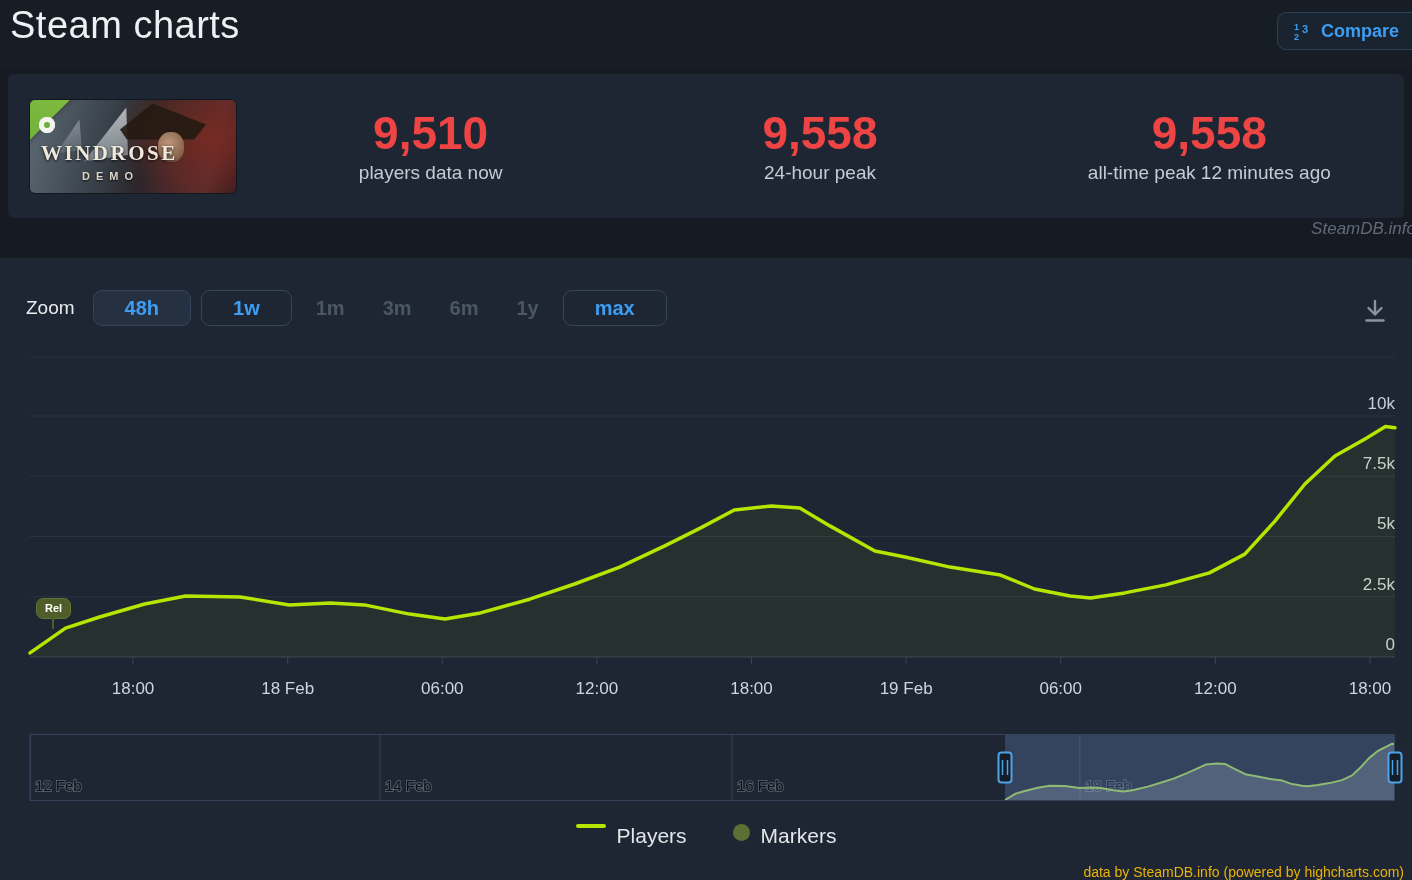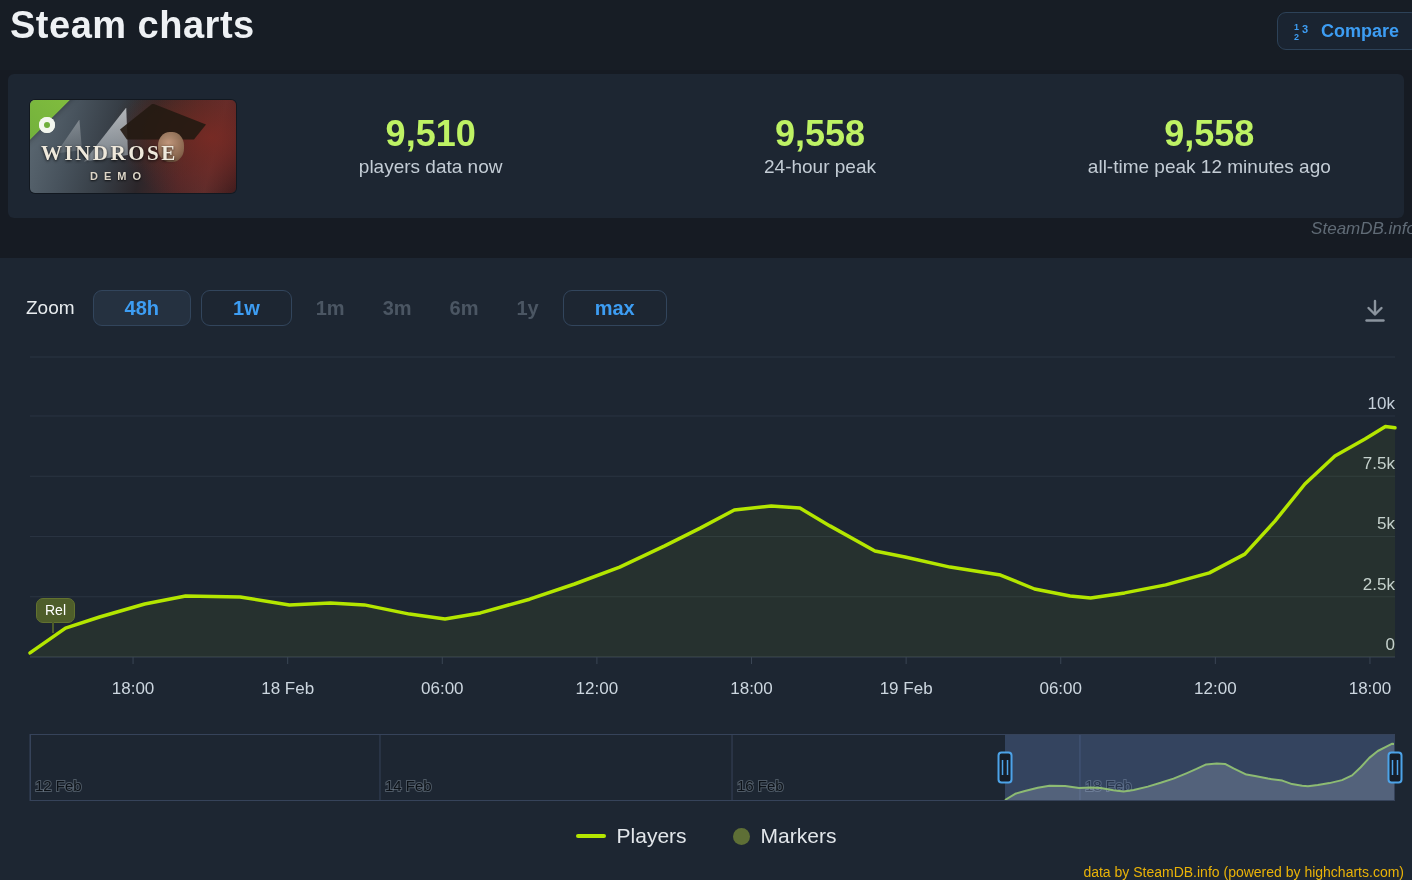--- a/index.html
+++ b/index.html
@@ -3,21 +3,21 @@
 <meta charset="utf-8">
 <style>
   html,body{margin:0;padding:0}
   body{
     width:1412px;height:880px;overflow:hidden;position:relative;
     background:#161b23;color:#e6eaee;
     font-family:"Liberation Sans",sans-serif;
   }
   
   .header{height:70px;position:relative;background:#171d25}
-  .page-title{position:absolute;left:10px;top:4px;margin:0;font-size:38px;font-weight:700;color:#eef1f4;letter-spacing:.5px}
+  .page-title{position:absolute;left:10px;top:4px;margin:0;font-size:38px;font-weight:400;color:#eef1f4;letter-spacing:.5px}
   .compare-btn{
     position:absolute;right:-8px;top:12px;height:38px;
     display:flex;align-items:center;gap:9px;padding:0 20px 0 15px;
     background:#1a2431;border:1px solid #2d4258;border-radius:9px;
     color:#3d9df3;font-weight:700;font-size:18px;cursor:pointer;box-sizing:border-box;
   }
   
   .stats-panel{
     margin:4px 8px 0;height:144px;background:#1d2632;border-radius:6px;
     display:flex;align-items:center;padding-left:22px;box-sizing:border-box;
@@ -44,49 +44,49 @@
     position:absolute;top:-14px;left:-40px;width:120px;height:28px;
     transform:rotate(-45deg);transform-origin:center;
     background:linear-gradient(90deg,#6fae3c,#8bc53f);
     box-shadow:0 0 6px rgba(0,0,0,.4);
   }
   .demo-icon{position:absolute;left:9px;top:17px;width:16px;height:16px;border-radius:50%;
     background:#f2f6ee;box-shadow:inset 0 0 0 2px #f2f6ee;}
   .demo-icon::after{content:"";position:absolute;left:5px;top:5px;width:6px;height:6px;border-radius:50%;background:#6fae3c}
   .cap-title{position:absolute;left:11px;bottom:27px;font-family:"Liberation Serif",serif;
     font-size:21px;font-weight:700;letter-spacing:2.5px;color:#efe9dc;text-shadow:0 1px 3px rgba(0,0,0,.85)}
-  .cap-sub{position:absolute;left:60px;bottom:11px;font-size:11px;font-weight:700;letter-spacing:6px;
+  .cap-sub{position:absolute;left:52px;bottom:11px;font-size:11px;font-weight:700;letter-spacing:6px;
     color:#ddd6c8;text-shadow:0 1px 2px rgba(0,0,0,.8)}
   .stat{flex:1;text-align:center}
-  .stat .num{font-size:36px;font-weight:700;color:#bef264;line-height:1.1}
+  .stat .num{font-size:46px;font-weight:700;color:#ef4444;line-height:1.1}
   .stat .lbl{font-size:19px;color:#c3ccd5;margin-top:3px}
   
   .watermark-row{height:40px;position:relative}
   .watermark{position:absolute;right:-4px;top:1px;font-style:italic;font-size:17px;color:#606b76}
   
   .chart-panel{position:relative;height:638px;background:#1d2632}
   .zoom-row{position:absolute;left:26px;top:32px;display:flex;align-items:center;z-index:2}
   .zoom-label{font-size:19px;color:#e8ecef;margin-right:18px}
   .zoom-controls{display:flex;align-items:center;gap:10px}
   .zbtn{border:1px solid #32455c;border-radius:9px;padding:7px 31px;font-size:20px;font-weight:700;
     color:#3d9df3;cursor:pointer;line-height:1;user-select:none}
   .zbtn.active{background:#253140}
   .zbtn.disabled{border-color:transparent;color:#4b5663;padding:7px 13px;cursor:default}
   .dl-btn{position:absolute;right:20px;top:36px;width:34px;height:34px;display:flex;align-items:center;
     justify-content:center;cursor:pointer;z-index:2}
   #chart-svg{position:absolute;left:0;top:0;pointer-events:none}
   .ylab{fill:#c6d0da;font-size:17px}
   .xlab{fill:#ccd6df;font-size:17px}
   .navlab{fill:#0b1016;font-size:15px;stroke:rgba(190,205,218,.3);stroke-width:2px;paint-order:stroke}
   .rel-badge{position:absolute;left:36px;top:340px;background:#4e5d2a;border:1px solid #62722f;
-    border-radius:7px;padding:3px 8px 4px;font-size:14px;font-weight:400;color:#fff;z-index:2;cursor:pointer}
+    border-radius:7px;padding:3px 8px 4px;font-size:11px;font-weight:700;color:#fff;z-index:2;cursor:pointer}
   .rel-badge::after{content:"";position:absolute;left:15px;top:100%;width:2px;height:11px;background:#4e5d2a}
   .legend{position:absolute;left:0;right:0;top:566px;display:flex;justify-content:center;
     align-items:center;gap:46px;z-index:2}
-  .leg-item{display:flex;align-items:center;gap:11px;font-size:21px;color:#e2e6ea;cursor:pointer}
+  .leg-item{display:flex;gap:11px;font-size:21px;color:#e2e6ea;cursor:pointer}
   .sw-line{width:30px;height:4px;border-radius:2px}
   .sw-circle{width:17px;height:17px;border-radius:50%}
   .footer-credit{position:absolute;right:8px;top:606px;font-size:14px;color:#eab308;cursor:pointer}
 </style>
 </head>
 <body>
 
 <div class="header">
   <h1 class="page-title">Steam charts</h1>
   <button class="compare-btn">

